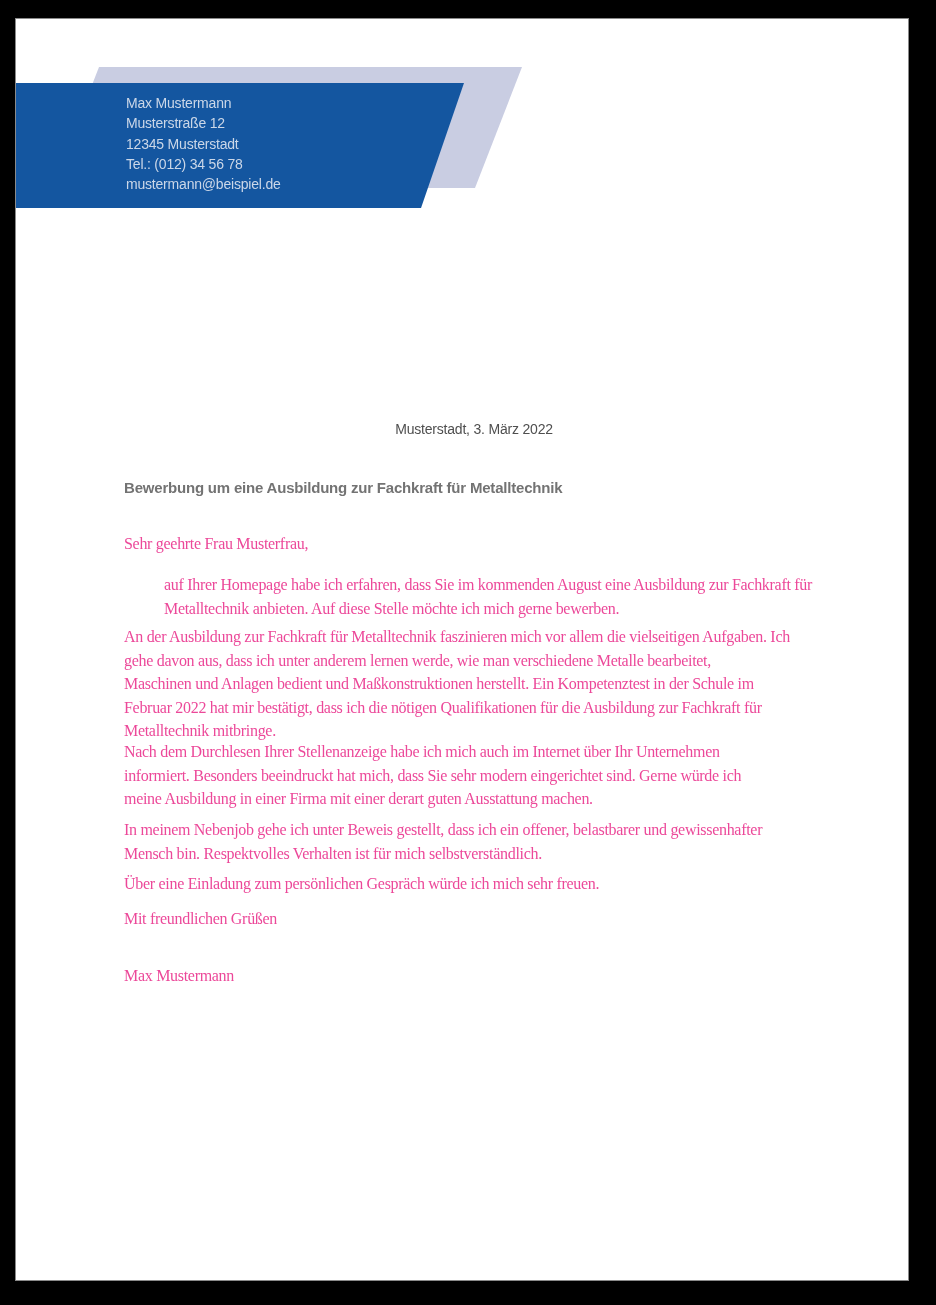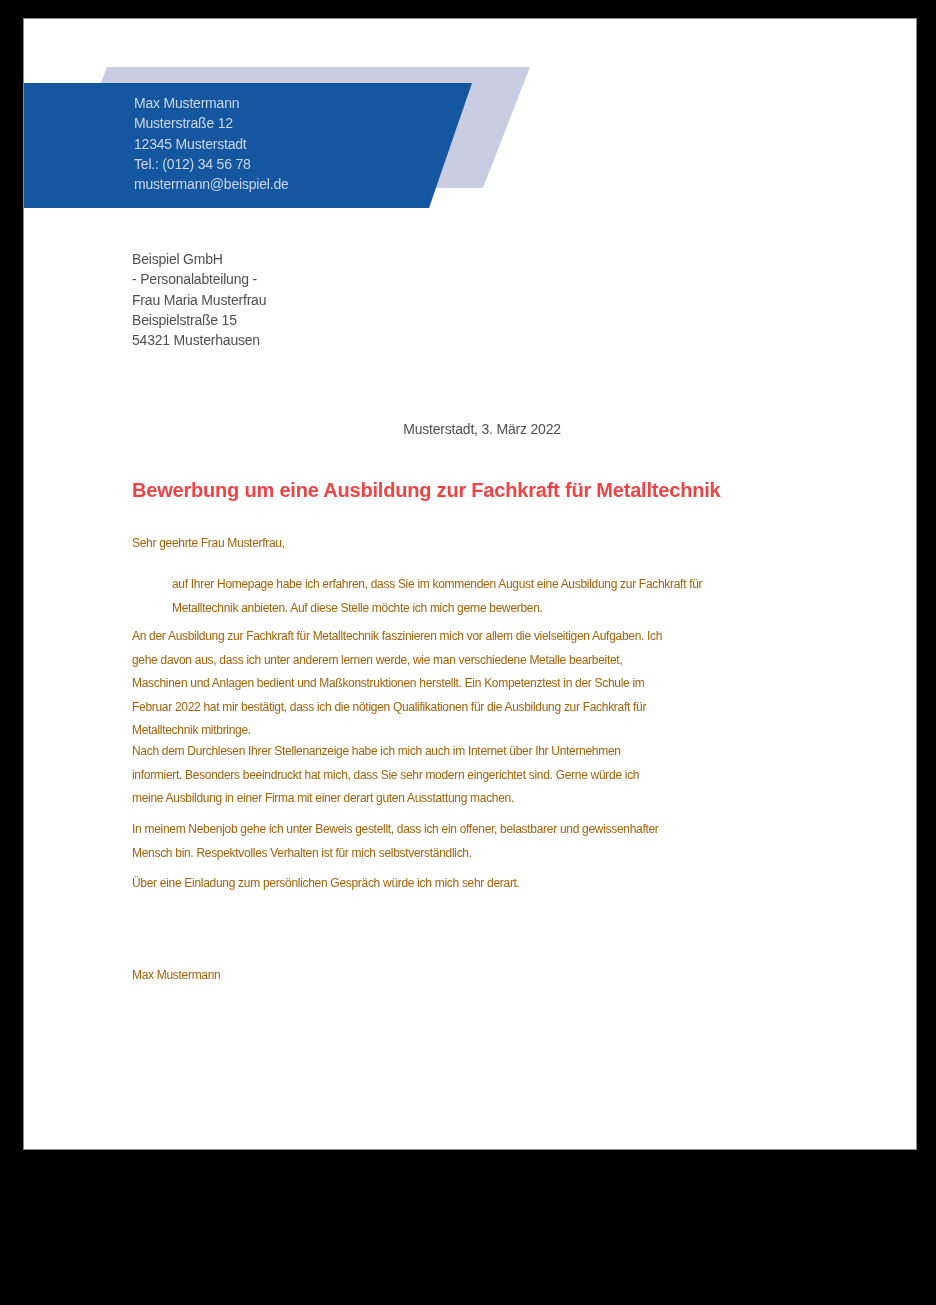--- a/index.html
+++ b/index.html
@@ -9,24 +9,24 @@
   body {
     width: 936px;
     height: 1305px;
     background: #000000;
     position: relative;
     font-family: "Liberation Sans", sans-serif;
     overflow: hidden;
   }
   .page {
     position: absolute;
-    left: 23px;
+    left: 15px;
     top: 18px;
     width: 894px;
-    height: 1132px;
+    height: 1263px;
     background: #ffffff;
     box-sizing: border-box;
     border: 1px solid #8a8a8a;
     overflow: hidden;
   }
   
   .accent-gray {
     position: absolute;
     left: 36px;
     top: 48px;
@@ -72,34 +72,35 @@
     text-align: center;
     font-size: 14px;
     letter-spacing: -0.2px;
     color: #4f4f4f;
   }
   .subject-line {
     position: absolute;
     left: 108px;
     top: 460px;
     width: 720px;
-    font-size: 20px;
+    font-size: 15px;
     font-weight: bold;
     letter-spacing: -0.2px;
-    color: #ef4444;
+    color: #737373;
   }
   .body-text {
     position: absolute;
     left: 108px;
     width: 712px;
-    font-size: 12px;
+    font-size: 16px;
     line-height: 23.5px;
     letter-spacing: -0.3px;
-    color: #a16207;
+    color: #ec4899;
     white-space: pre-line;
+    font-family: Liberation Serif, serif;
   }
   .salutation   { top: 513px; }
   .paragraph-1  { top: 554px; margin-left: 40px; }
   .paragraph-2  { top: 606px; }
   .paragraph-3  { top: 721px; }
   .paragraph-4  { top: 799px; }
   .paragraph-5  { top: 853px; }
   .closing-line { top: 888px; }
   .signature    { top: 945px; }
 </style>
@@ -111,25 +112,20 @@
   <div class="accent-gray" style="background: rgb(201, 205, 226);"></div>
 
   <div class="accent-blue" style="background: rgb(20, 86, 160);"></div>
 
   <div class="sender-block" style="color: rgb(203, 215, 232);">Max Mustermann
 Musterstraße 12
 12345 Musterstadt
 Tel.: (012) 34 56 78
 mustermann@beispiel.de</div>
 
-  <div class="recipient-block">Beispiel GmbH
-- Personalabteilung -
-Frau Maria Musterfrau
-Beispielstraße 15
-54321 Musterhausen</div>
 
   <div class="date-line">Musterstadt, 3. März 2022</div>
 
   <div class="subject-line">Bewerbung um eine Ausbildung zur Fachkraft für Metalltechnik</div>
 
   <div class="body-text salutation">Sehr geehrte Frau Musterfrau,</div>
 
   <div class="body-text paragraph-1">auf Ihrer Homepage habe ich erfahren, dass Sie im kommenden August eine Ausbildung zur Fachkraft für
 Metalltechnik anbieten. Auf diese Stelle möchte ich mich gerne bewerben.</div>
 
@@ -139,18 +135,19 @@
 Februar 2022 hat mir bestätigt, dass ich die nötigen Qualifikationen für die Ausbildung zur Fachkraft für
 Metalltechnik mitbringe.</div>
 
   <div class="body-text paragraph-3">Nach dem Durchlesen Ihrer Stellenanzeige habe ich mich auch im Internet über Ihr Unternehmen
 informiert. Besonders beeindruckt hat mich, dass Sie sehr modern eingerichtet sind. Gerne würde ich
 meine Ausbildung in einer Firma mit einer derart guten Ausstattung machen.</div>
 
   <div class="body-text paragraph-4">In meinem Nebenjob gehe ich unter Beweis gestellt, dass ich ein offener, belastbarer und gewissenhafter
 Mensch bin. Respektvolles Verhalten ist für mich selbstverständlich.</div>
 
-  <div class="body-text paragraph-5">Über eine Einladung zum persönlichen Gespräch würde ich mich sehr derart.</div>
+  <div class="body-text paragraph-5">Über eine Einladung zum persönlichen Gespräch würde ich mich sehr freuen.</div>
 
+  <div class="body-text closing-line">Mit freundlichen Grüßen</div>
 
   <div class="body-text signature">Max Mustermann</div>
 
 </div>
 
 </body></html>

